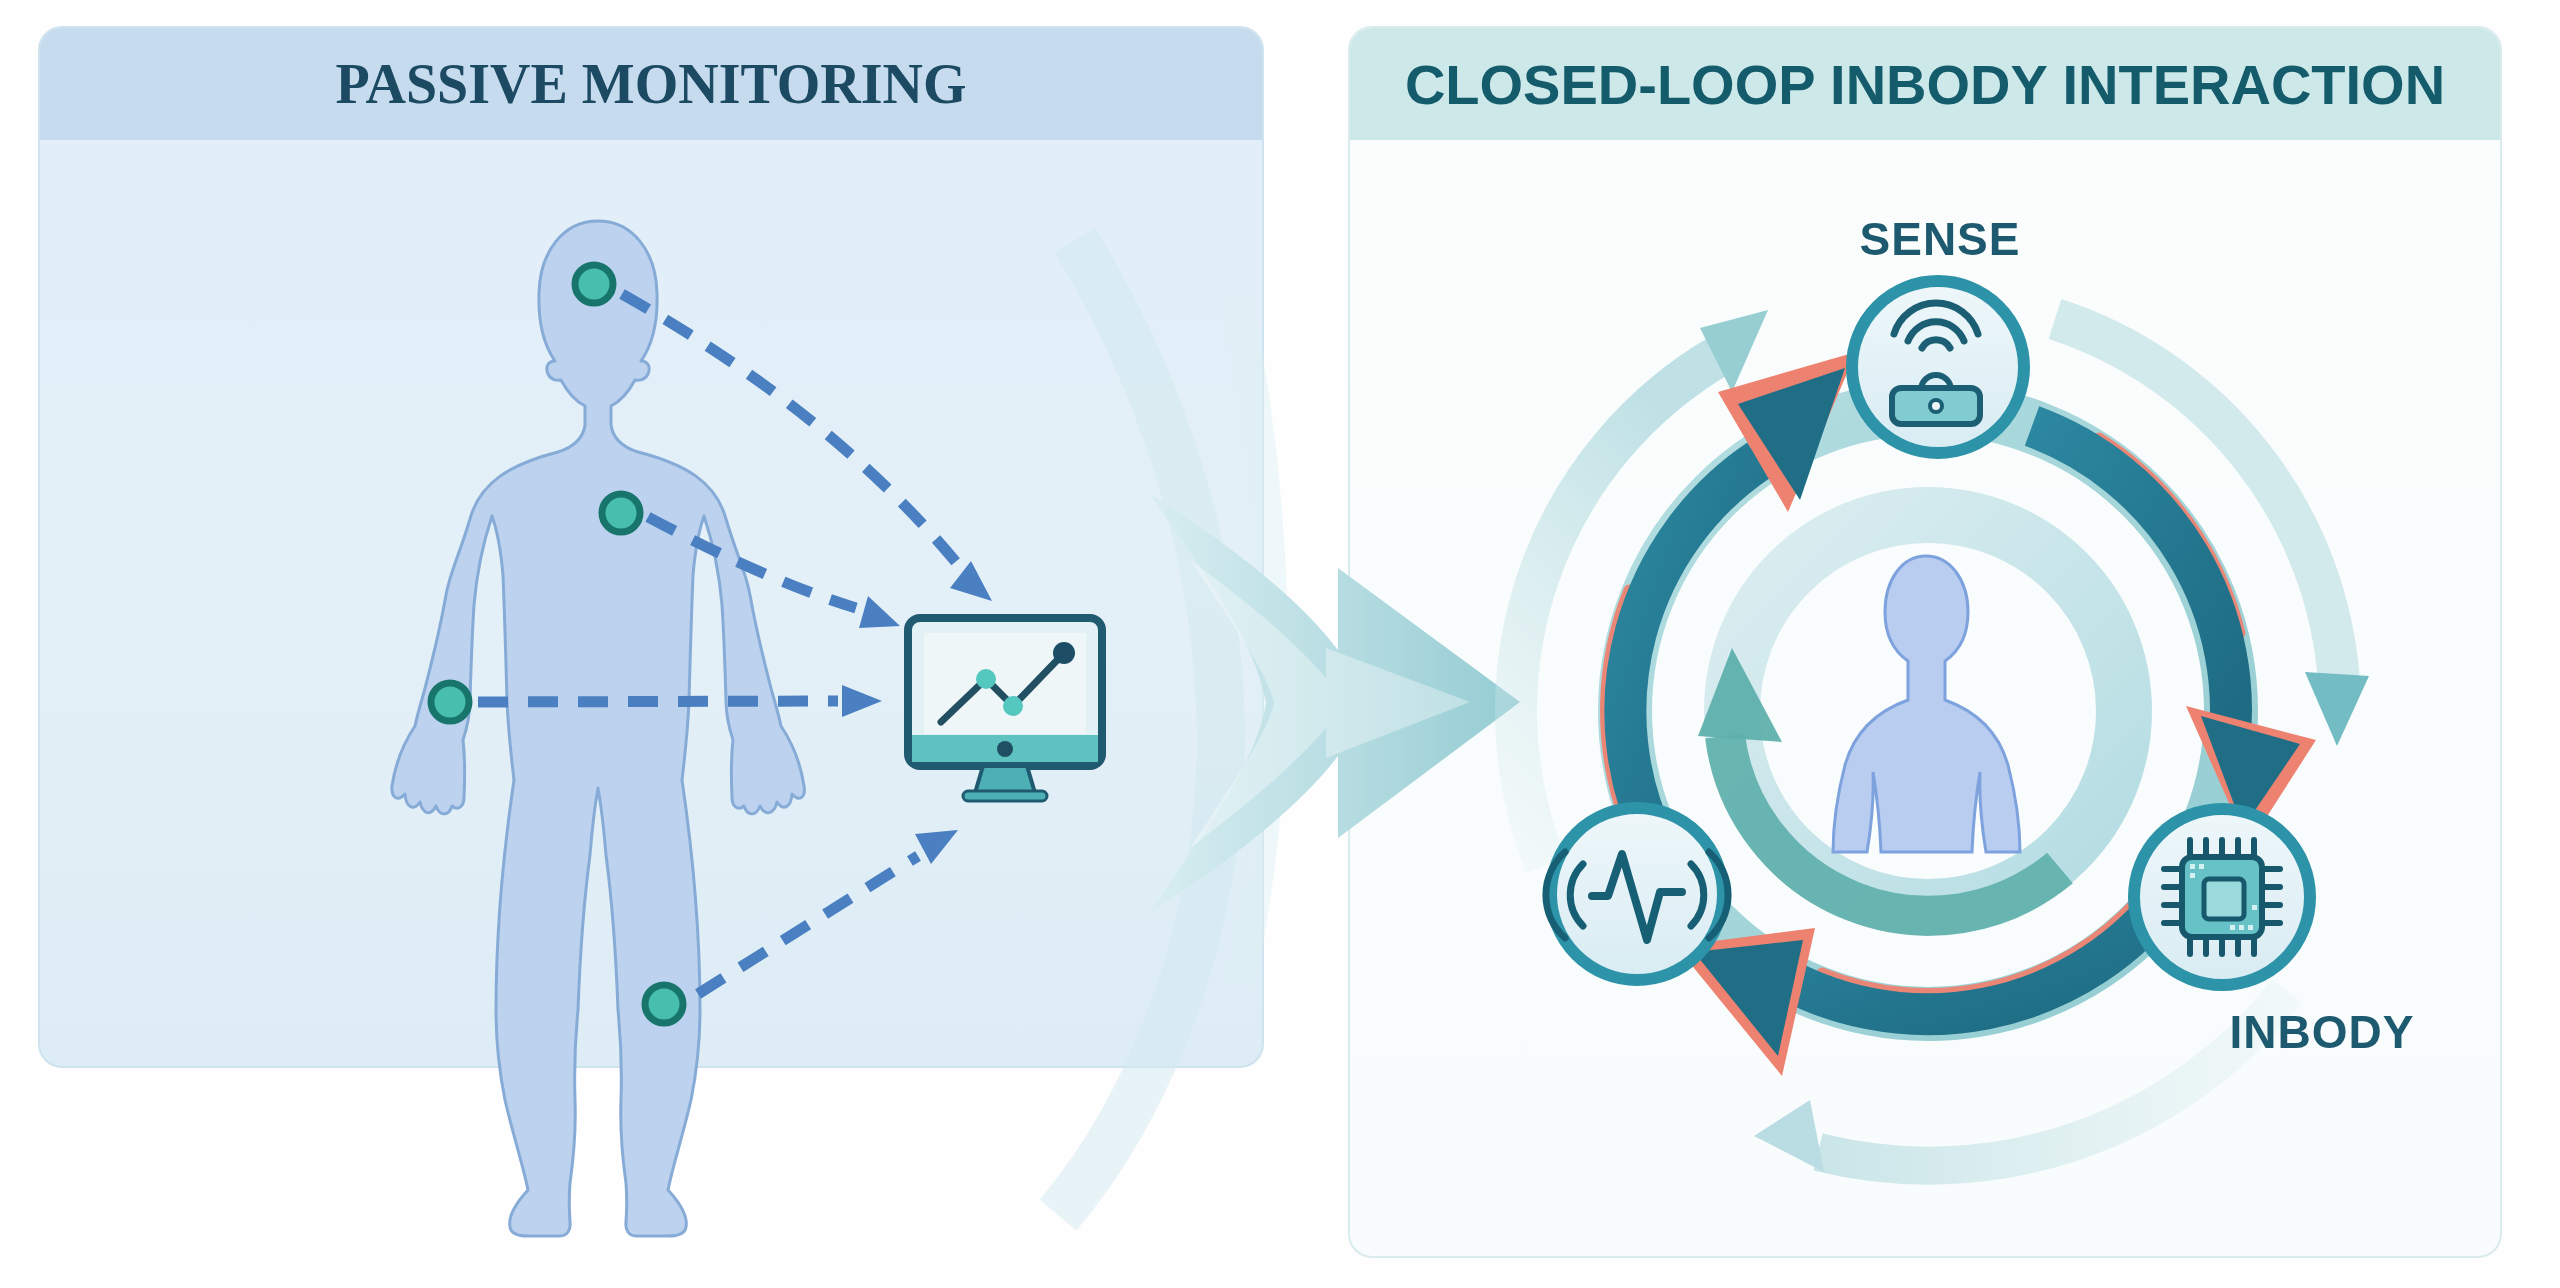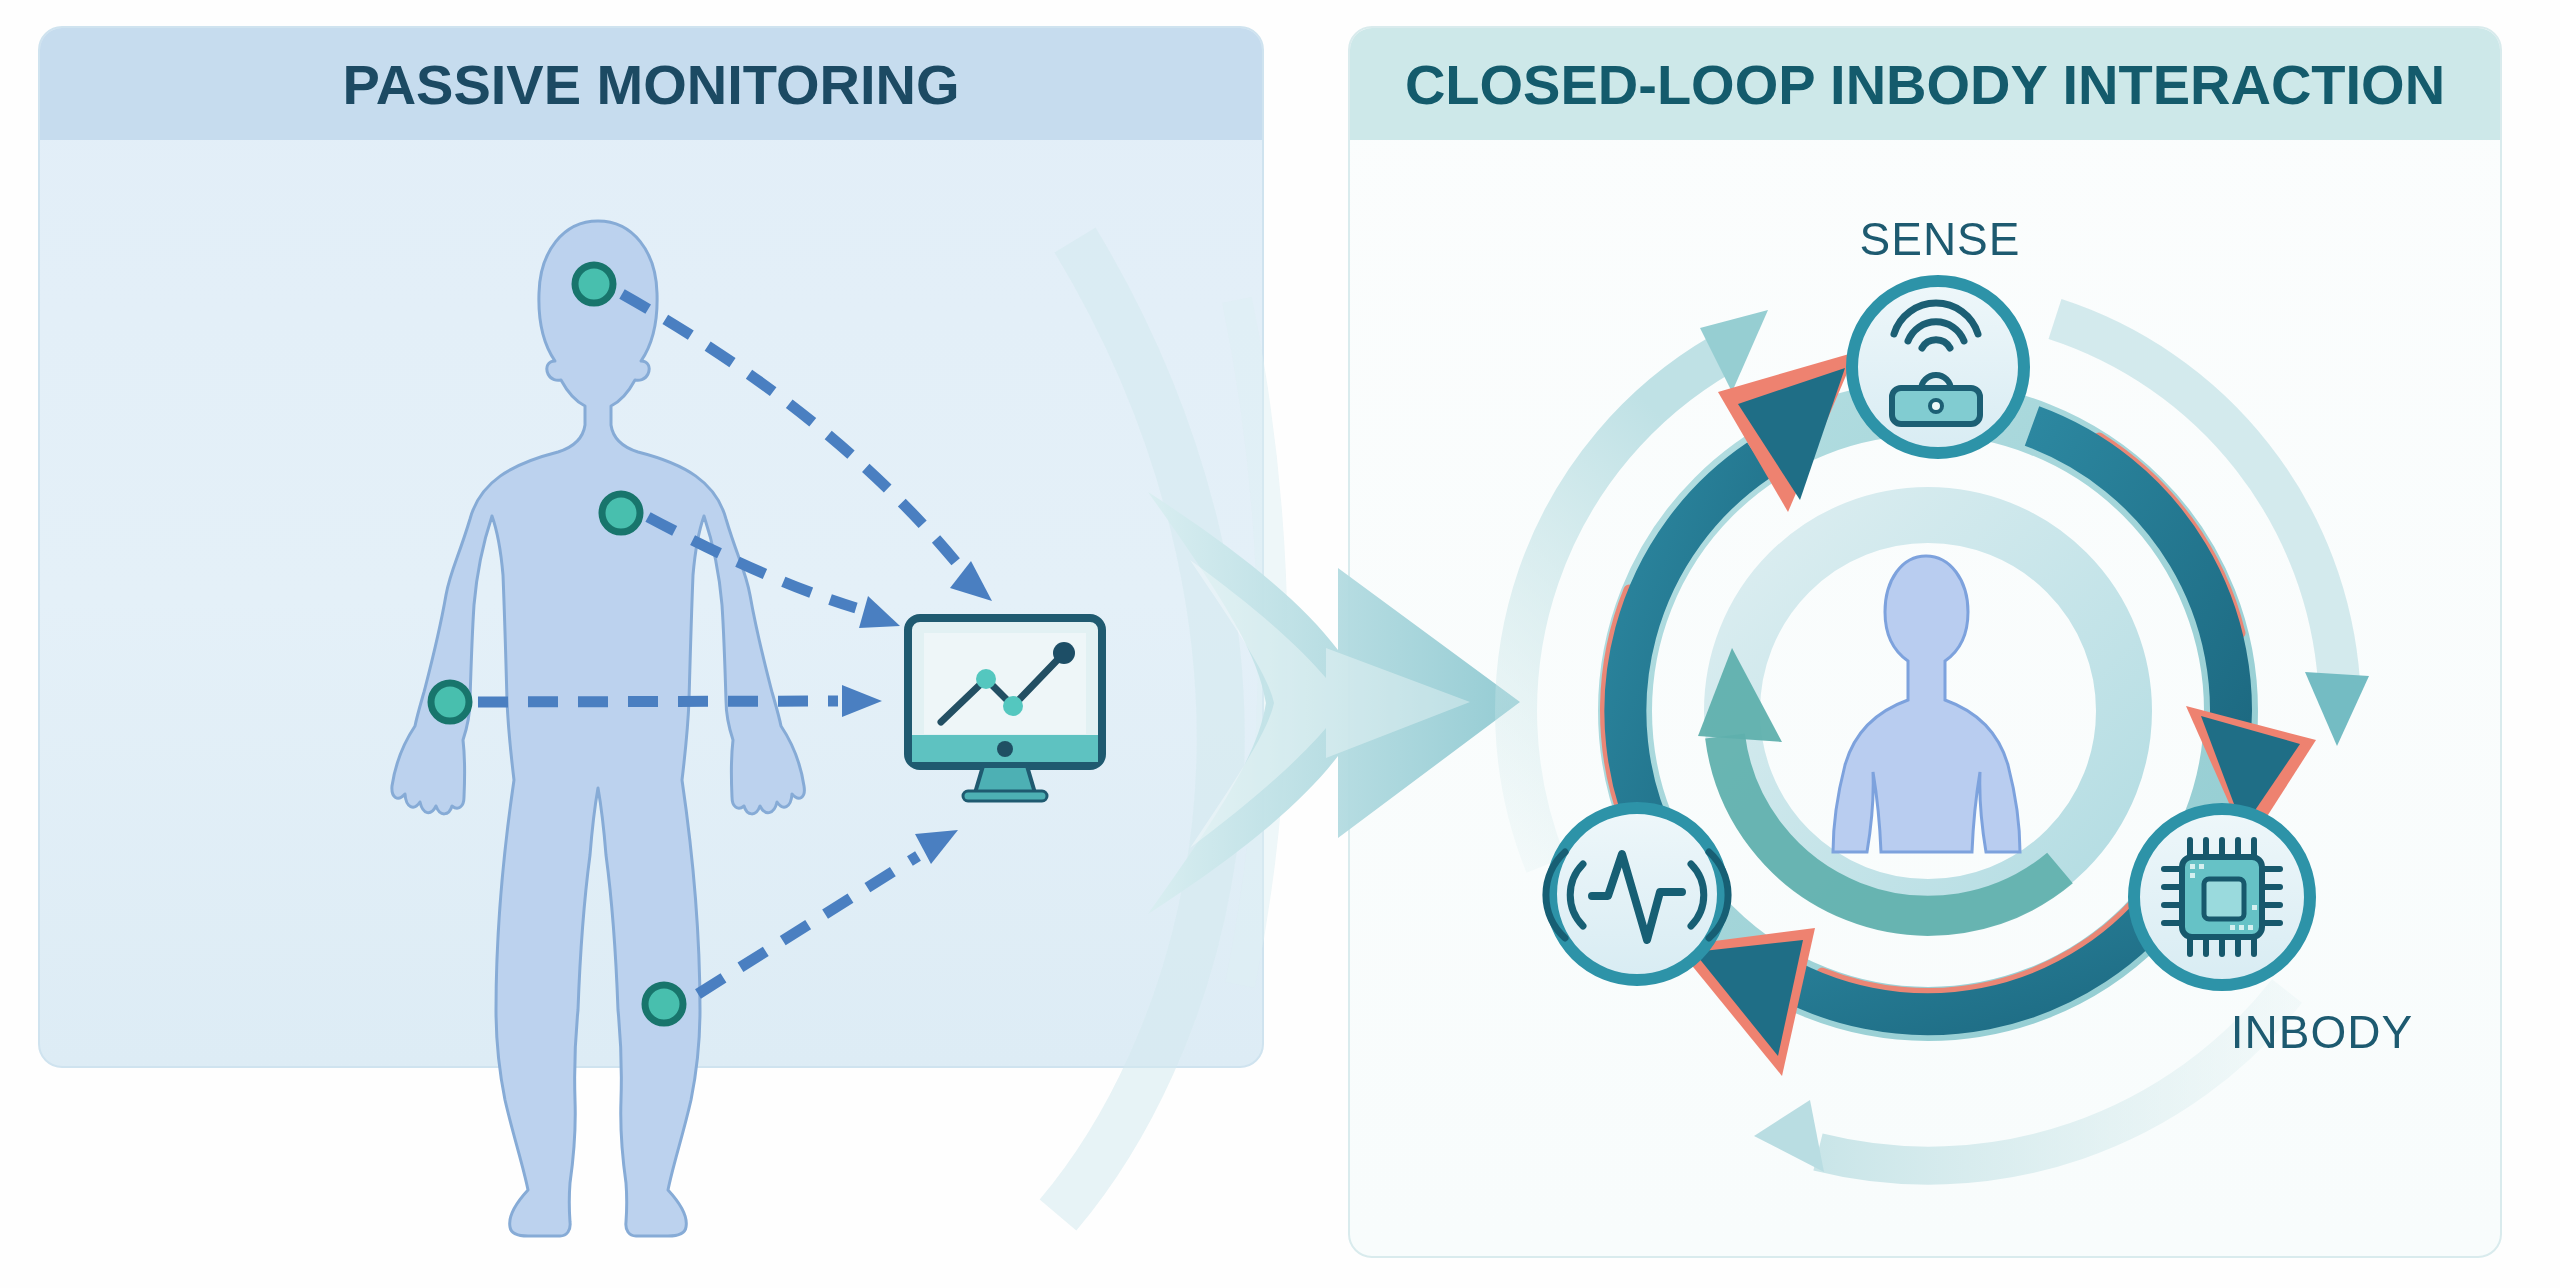--- a/index.html
+++ b/index.html
@@ -6,20 +6,21 @@
   #canvas{
     position:relative;width:2560px;height:1288px;overflow:hidden;
     background:#fefefe;
     font-family:"Liberation Sans", sans-serif;
   }
   .panel{position:absolute;border-radius:24px;box-sizing:border-box;}
   #left-panel{
     left:38px;top:26px;width:1226px;height:1042px;
     background:linear-gradient(180deg,#e2eef8 0%,#e4f0f8 55%,#ddecf5 100%);
     border:2px solid #cfe3ef;
+    font-family:Liberation Serif, serif;
   }
   #right-panel{
     left:1348px;top:26px;width:1154px;height:1232px;
     background:linear-gradient(180deg,#fbfdfd 0%,#f8fcfc 100%);
     border:2px solid #d9ebed;
   }
   .panel-header{
     position:absolute;left:0;top:0;width:100%;height:112px;
     border-radius:22px 22px 0 0;
     display:flex;align-items:center;justify-content:center;
@@ -28,21 +29,21 @@
   #right-panel .panel-header{background:#cde8e9;}
   .panel-title{
     font-size:56px;font-weight:700;letter-spacing:0px;
     white-space:nowrap;
   }
   #left-panel .panel-title{color:#1c4a63;}
   #right-panel .panel-title{color:#145b6c;}
   #art{position:absolute;left:0;top:0;width:2560px;height:1288px;pointer-events:none;}
   .node-label{
     position:absolute;transform:translate(-50%,-50%);
-    font-size:46px;font-weight:400;color:#1d5a70;letter-spacing:1px;
+    font-size:46px;font-weight:700;color:#1d5a70;letter-spacing:1px;
     text-align:left;line-height:54px;white-space:nowrap;
   }
 </style>
 </head>
 <body>
 
 <div id="canvas">
 
   <div class="panel" id="left-panel">
     <div class="panel-header">

